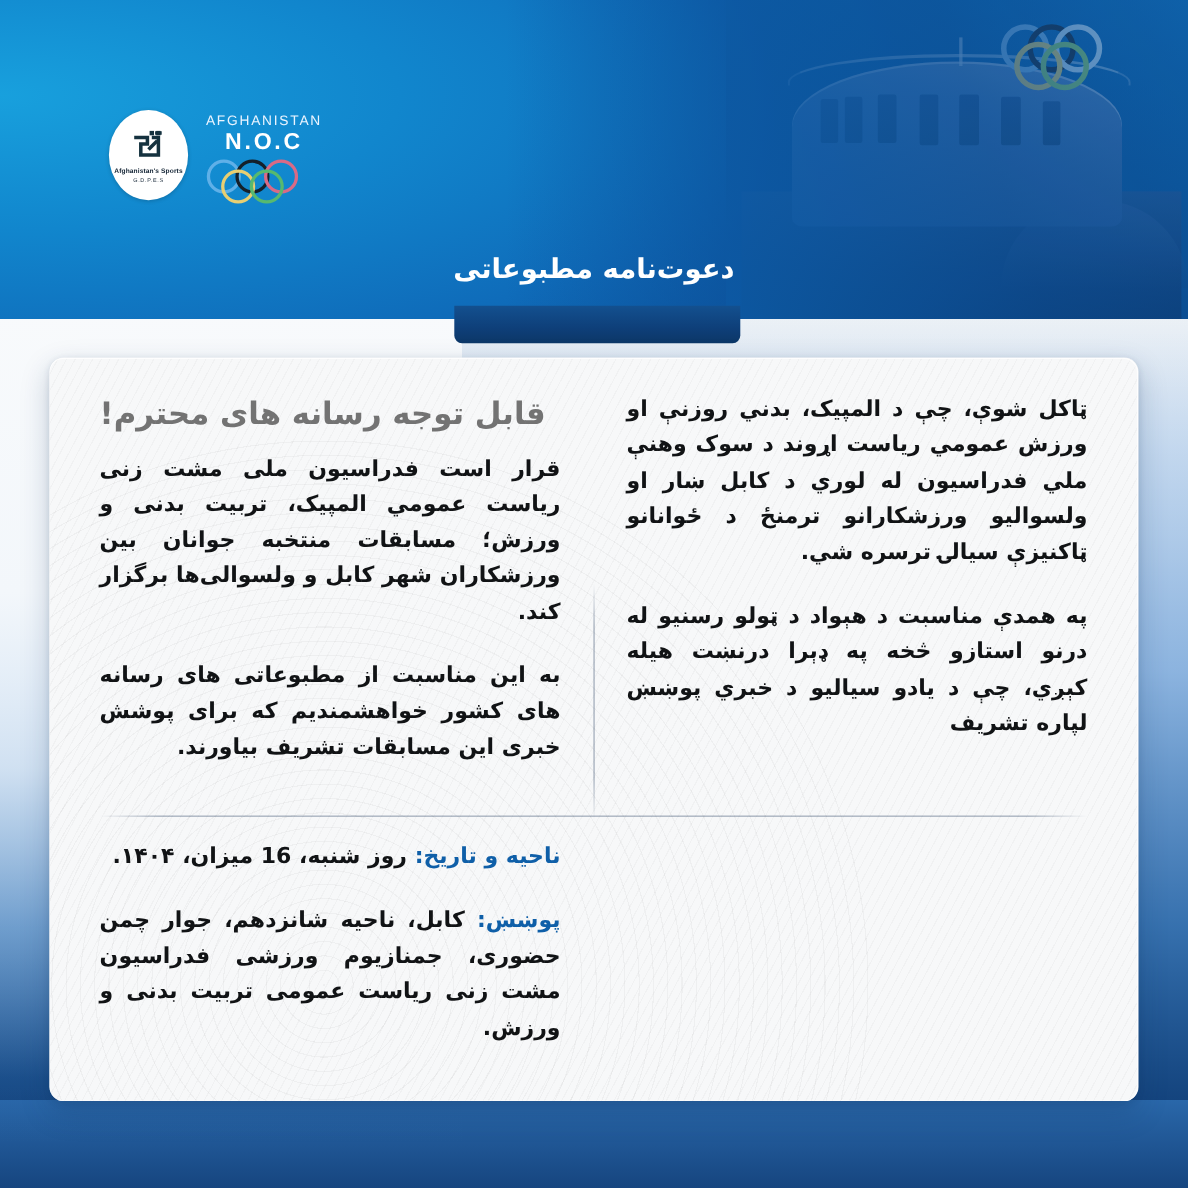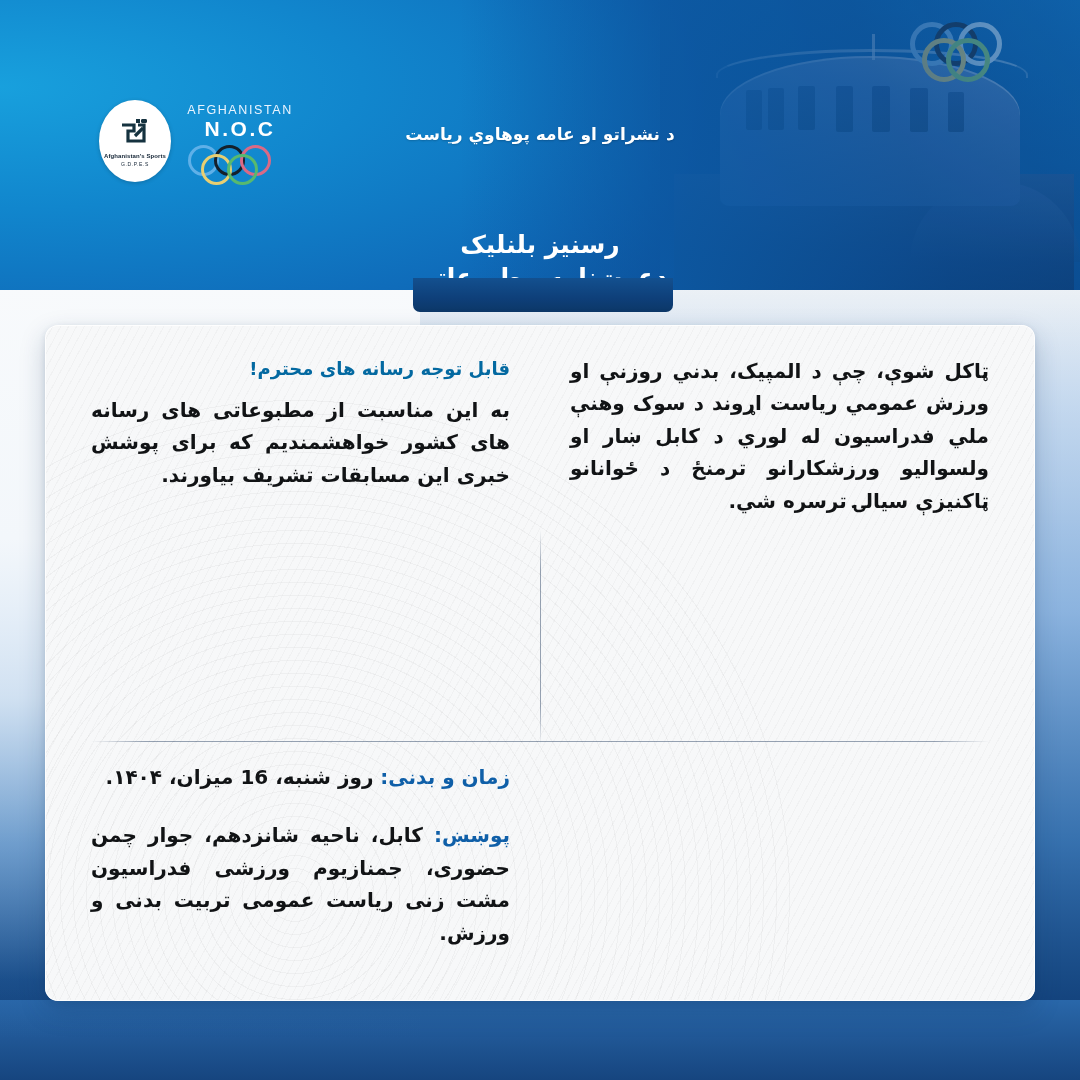--- a/index.html
+++ b/index.html
@@ -118,21 +118,21 @@
     background:repeating-radial-gradient(circle at center, rgba(0,0,0,0.035) 0px, rgba(0,0,0,0.035) 1px, rgba(0,0,0,0) 1px, rgba(0,0,0,0) 13px);
   }
   .card .edge{position:absolute;inset:0;border-radius:13px;box-shadow:inset 0 0 0 1px rgba(255,255,255,.85);}
 
   .cols{position:absolute;inset:0;display:flex;flex-direction:row;}
   .col{position:relative;width:50%;box-sizing:border-box;padding:30px 46px 0 46px;}
   .col-ps{padding-left:30px;}
   .col-fa{padding-right:30px;}
 
   .heading{
-    color:#0369a1;font-size:18px;font-weight:700;text-align:right;
+    color:#737373;font-size:28px;font-weight:700;text-align:left;
     margin:0 0 12px 0;line-height:1.5;
   }
   p.body{
     color:#111315;font-size:20px;line-height:1.62;font-weight:700;
     text-align:justify;text-align-last:right;margin:0 0 26px 0;
   }
   .vdivider{
     position:absolute;left:50%;top:205px;width:1px;height:215px;
     background:linear-gradient(180deg,rgba(30,55,90,0) 0%,rgba(30,55,90,.45) 18%,rgba(30,55,90,.45) 82%,rgba(30,55,90,0) 100%);
   }
@@ -206,57 +206,57 @@
           </g>
           <rect x="21" y="4" width="4" height="4" fill="#15323f"></rect>
           <rect x="27" y="4" width="4" height="4" fill="#15323f"></rect>
         </svg>
         <div class="gdpes-t1">Afghanistan's Sports</div>
         <div class="gdpes-t2">G.D.P.E.S</div>
       </div>
     </div>
 
     <div class="org">
-      <div>د نشراتو او عامه پوهاوي ریاست</div>
     </div>
 
     <div class="ptitle">
-      <div>رسنیز بلنلیک</div>
       <div>دعوت‌نامه مطبوعاتی</div>
     </div>
   </div>
 
   <div class="ribbon"></div>
 
   <div class="card">
     <div class="grain"></div>
     <div class="rings-wm"></div>
     <div class="edge"></div>
 
     <div class="cols">
 
       <div class="col col-ps">
         <p class="body">ټاکل شوې، چې د المپیک، بدني روزنې او ورزش عمومي ریاست اړوند د سوک وهنې ملي فدراسیون له لوري د کابل ښار او ولسوالیو ورزشکارانو ترمنځ د ځوانانو ټاکنیزې سیالۍ ترسره شي.</p>
+        <p class="body">په همدې مناسبت د هېواد د ټولو رسنیو له درنو استازو څخه په ډېرا درنښت هیله کېږي، چې د یادو سیالیو د خبري پوښښ لپاره تشریف</p>
       </div>
 
       <div class="col col-fa">
         <h2 class="heading">قابل توجه رسانه های محترم!</h2>
+        <p class="body">قرار است فدراسیون ملی مشت زنی ریاست عمومي المپیک، تربیت بدنی و ورزش؛ مسابقات منتخبه جوانان بین ورزشکاران شهر کابل و ولسوالی‌ها برگزار کند.</p>
         <p class="body">به این مناسبت از مطبوعاتی های رسانه های کشور خواهشمندیم که برای پوشش خبری این مسابقات تشریف بیاورند.</p>
       </div>
     </div>
 
     <div class="vdivider"></div>
     <div class="hdivider"></div>
 
     <div class="meta ps">
     </div>
 
     <div class="meta fa">
       <p>
-        <span class="lbl">زمان و بدنی:</span>
+        <span class="lbl">ناحیه و تاریخ:</span>
         <span>روز شنبه، 16 میزان، ۱۴۰۴.</span>
       </p>
       <p>
         <span class="lbl">پوښښ:</span>
         <span>کابل، ناحیه شانزدهم، جوار چمن حضوری، جمنازیوم ورزشی فدراسیون مشت زنی ریاست عمومی تربیت بدنی و ورزش.</span>
       </p>
     </div>
   </div>
 
 </div>

